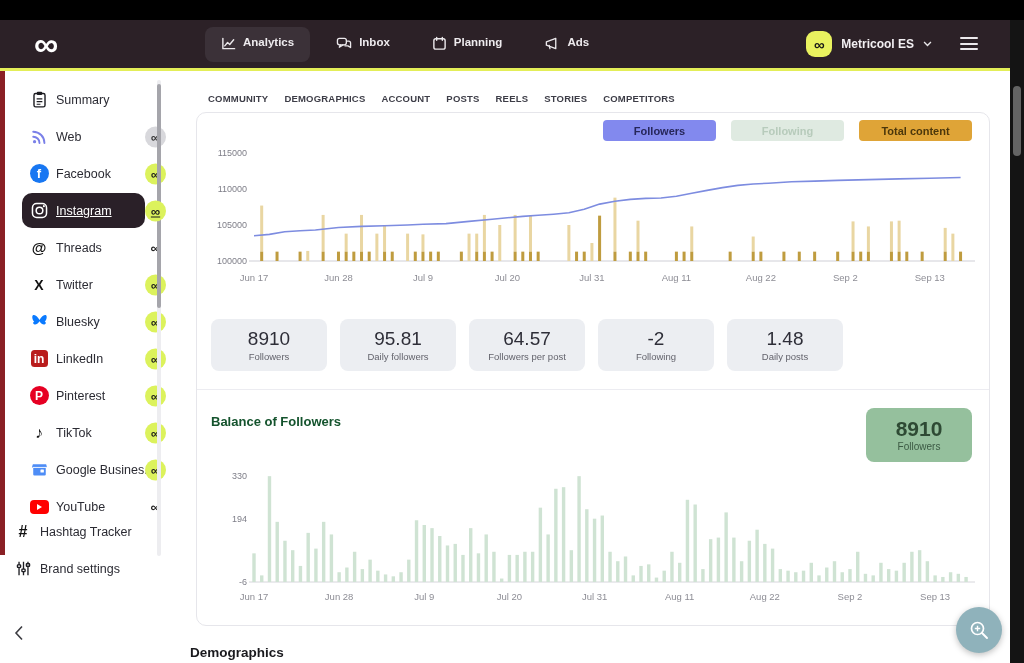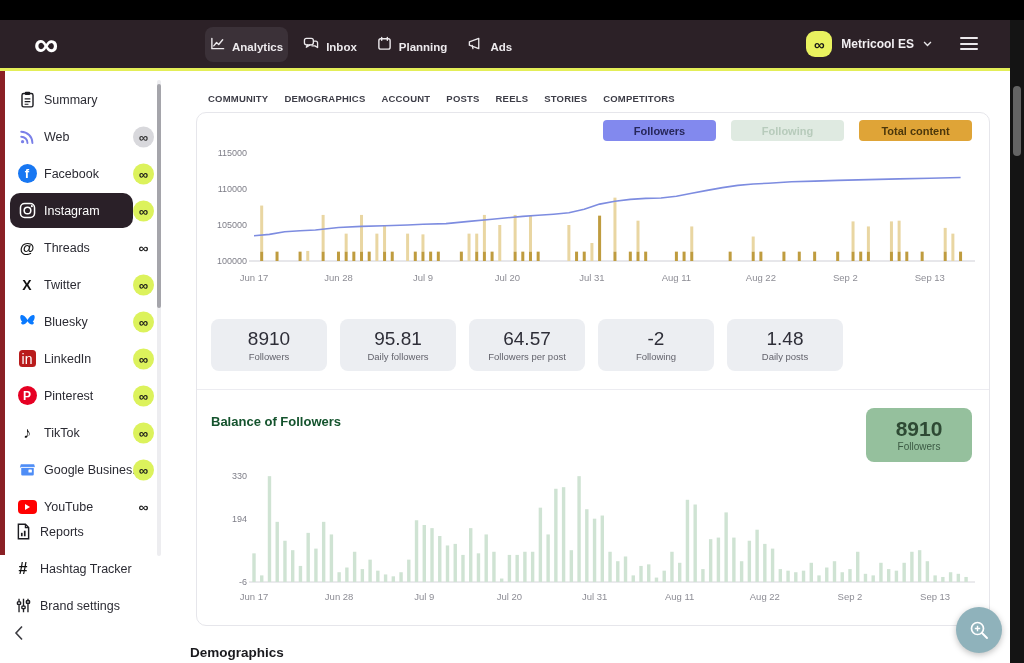--- a/index.html
+++ b/index.html
@@ -7,47 +7,47 @@
   #screen {
     position: relative; width: 1024px; height: 663px; overflow: hidden;
     background: #fff; font-family: "Liberation Sans", sans-serif;
   }
   
   .black-top { position:absolute; left:0; top:0; width:1024px; height:20px; background:#000; }
   .topbar { position:absolute; left:0; top:20px; width:1024px; height:48px; background:#2c2127; display:flex; align-items:center; }
   .lime-line { position:absolute; left:0; top:68px; width:1010px; height:3px; background:#e3ee58; }
   .logo { position:absolute; left:34px; top:20px; height:48px; display:flex; align-items:center; color:#fff; font-size:34px; font-weight:900; line-height:1; }
   .topnav { position:absolute; left:205px; top:20px; height:48px; display:flex; align-items:center; gap:10px; }
-  .nav-item { display:flex; align-items:flex-end; gap:7px; color:#eeebee; font-size:11.5px; font-weight:600; padding:9px 5px; border-radius:8px; cursor:pointer; }
+  .nav-item { display:flex; align-items:flex-start; gap:7px; color:#eeebee; font-size:11.5px; font-weight:600; padding:9px 16px; border-radius:8px; cursor:pointer; }
   .nav-item.active { background:#3b3138; }
   .acct { position:absolute; right:92px; top:20px; height:48px; display:flex; align-items:center; gap:9px; cursor:pointer; }
   .avatar { width:26px; height:26px; border-radius:9px; background:#e9f25f; color:#161616; display:flex; align-items:center; justify-content:center; font-size:15px; font-weight:900; }
   .acct-name { color:#f2eff2; font-size:12px; font-weight:700; }
   .burger { position:absolute; right:46px; top:37px; width:18px; height:13px; display:flex; flex-direction:column; justify-content:space-between; cursor:pointer; }
   .burger span { display:block; height:2px; background:#ece9ec; border-radius:1px; }
   
   .right-strip { position:absolute; right:0; top:20px; width:14px; height:643px; background:#141414; }
   .right-thumb { position:absolute; right:3px; top:66px; width:8px; height:70px; background:#646464; border-radius:4px; }
   
   .sidebar { position:absolute; left:0; top:71px; width:183px; height:592px; background:#fff; }
   .red-strip { position:absolute; left:0; top:71px; width:5px; height:484px; background:#8a2025; }
   .side-track { position:absolute; left:157px; top:80px; width:4px; height:476px; background:#ededf0; border-radius:2px; }
   .side-thumb { position:absolute; left:157px; top:84px; width:4px; height:224px; background:#a5a5ab; border-radius:2px; }
-  .side-scroll { position:absolute; left:4px; top:81px; width:157px; }
+  .side-scroll { position:absolute; left:16px; top:81px; width:157px; }
   .side-tools { position:absolute; left:0; top:513px; width:157px; }
   .srow { position:relative; height:37px; cursor:pointer; }
   .srow .sic { position:absolute; left:12px; top:50%; transform:translateY(-50%); width:22px; height:22px; display:flex; align-items:center; justify-content:center; }
   .srow .slabel { position:absolute; left:40px; top:50%; transform:translateY(-50%); font-size:12.5px; color:#2b2b33; white-space:nowrap; }
   .srow .sbadge { position:absolute; left:129px; top:50%; transform:translateY(-50%); width:21px; height:21px; border-radius:50%; display:flex; align-items:center; justify-content:center; font-size:13px; font-weight:800; color:#1a1a1a; }
   .sbadge.b-lime { background:#dcf25c; }
   .sbadge.b-gray { background:#d8d8dc; color:#333; }
   .sbadge.b-plain { background:transparent; color:#222; font-size:14px; }
   .srow.sel::before { content:""; position:absolute; left:6px; right:28px; top:1px; bottom:1px; background:#2a2028; border-radius:10px; }
   .srow.sel .slabel { color:#fff; }
-  .srow.sel .sic, .srow.sel .slabel, .srow.sel .sbadge { z-index:1; }
+  .srow.sel .sic, .srow.sel .slabel, .srow.sel .sbadge { z-index:1;text-decoration:underline; }
   .ic-circle { width:19px; height:19px; border-radius:50%; display:inline-flex; align-items:center; justify-content:center; }
   .ic-square { width:17px; height:17px; border-radius:3.5px; display:inline-flex; align-items:center; justify-content:center; }
   .ic-char { color:#111; display:inline-flex; align-items:center; justify-content:center; }
   .ic-yt { width:19px; height:14px; background:#f00; border-radius:4px; display:inline-flex; align-items:center; justify-content:center; }
   .ic-yt-tri { width:0; height:0; border-left:5px solid #fff; border-top:3.5px solid transparent; border-bottom:3.5px solid transparent; margin-left:1px; }
   .collapse { position:absolute; left:14px; top:625px; cursor:pointer; }
   
   .tabs { position:absolute; left:208px; top:93px; display:flex; gap:16px;text-align:right; }
   .tab { font-size:9.5px; font-weight:700; letter-spacing:0.2px; color:#3d3d47; cursor:pointer; white-space:nowrap; }
   .datepill { position:absolute; left:838px; top:88px; width:157px; height:23px; border:1px solid #c7c7cd; border-radius:13px; background:#fff; display:flex; align-items:center; justify-content:center; gap:6px; font-size:11px; font-weight:700; color:#1a1a1e; cursor:pointer; }
@@ -186,21 +186,21 @@
         <span class="sic">
           <svg width="19" height="19" viewBox="0 0 20 20">
             <path d="M10 8.4 C8.3 4.7 4.5 2.5 3.1 3.3 C1.7 4.1 2.5 8.7 4.5 9.9 C3.1 10.3 2.9 12.1 4.3 12.9 C5.9 13.8 8.1 12.5 10 9.7 C11.9 12.5 14.1 13.8 15.7 12.9 C17.1 12.1 16.9 10.3 15.5 9.9 C17.5 8.7 18.3 4.1 16.9 3.3 C15.5 2.5 11.7 4.7 10 8.4 Z" fill="#0a7aff"></path>
           </svg>
         </span>
         <span class="slabel">Bluesky</span>
         <span class="sbadge b-lime">∞</span>
       </div>
       <div class="srow">
         <span class="sic">
-          <span class="ic-square" style="background:#b91c1c;color:#fff;font-size:14px;font-weight:400">in</span>
+          <span class="ic-square" style="background:#b91c1c;color:#fff;font-size:12px;font-weight:700">in</span>
         </span>
         <span class="slabel">LinkedIn</span>
         <span class="sbadge b-lime">∞</span>
       </div>
       <div class="srow">
         <span class="sic">
           <span class="ic-circle" style="background:#e60023;color:#fff;font-size:12px;font-weight:700">P</span>
         </span>
         <span class="slabel">Pinterest</span>
         <span class="sbadge b-lime">∞</span>
@@ -228,31 +228,20 @@
         <span class="sic">
           <span class="ic-yt">
             <span class="ic-yt-tri"></span>
           </span>
         </span>
         <span class="slabel">YouTube</span>
         <span class="sbadge b-plain">∞</span>
       </div>
     </div>
   <div class="side-tools" id="side-tools">
-      <div class="srow">
-        <span class="sic">
-          <svg width="19" height="19" viewBox="0 0 20 20">
-            <path d="M4.6 2.4 H12 L15.4 5.8 V17.6 H4.6 Z" fill="none" stroke="#1d1d22" stroke-width="1.5"></path>
-            <path d="M12 2.4 V5.8 H15.4" fill="none" stroke="#1d1d22" stroke-width="1.3"></path>
-            <rect x="7.3" y="11.4" width="1.8" height="3.6" fill="#1d1d22"></rect>
-            <rect x="10.4" y="9.2" width="1.8" height="5.8" fill="#1d1d22"></rect>
-          </svg>
-        </span>
-        <span class="slabel">Reports</span>
-      </div>
       <div class="srow">
         <span class="sic">
           <span class="ic-char" style="font-size:16px;font-weight:800">#</span>
         </span>
         <span class="slabel">Hashtag Tracker</span>
       </div>
       <div class="srow">
         <span class="sic">
           <svg width="19" height="19" viewBox="0 0 20 20" stroke="#1d1d22" fill="#fff">
             <path d="M5.3 3 V17 M10 3 V17 M14.7 3 V17" stroke-width="1.4"></path>

